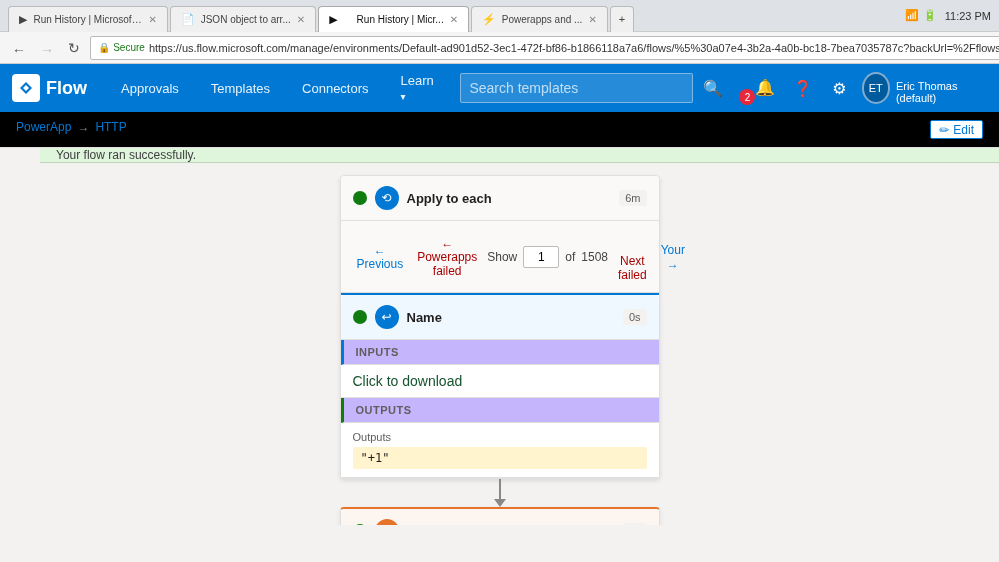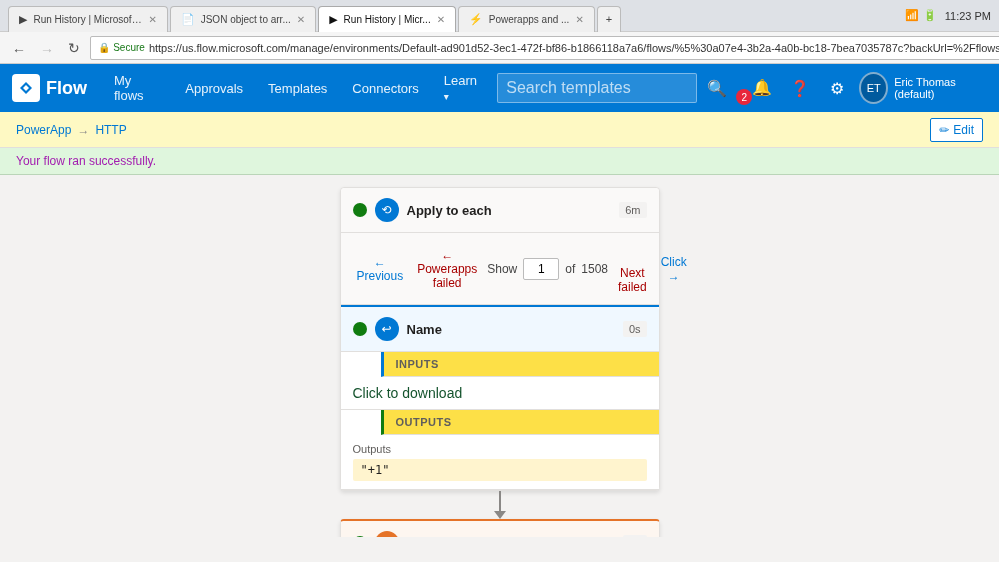--- a/index.html
+++ b/index.html
@@ -69,21 +69,21 @@
     }
     .lock-icon { font-size: 10px; }
 
     
     .app-header {
       background: #0078d4;
       height: 48px;
       display: flex;
       align-items: center;
       padding: 0 12px;
-      gap: 5px;
+      gap: 12px;
     }
     .app-logo {
       display: flex;
       align-items: center;
       gap: 6px;
       color: white;
       font-size: 18px;
       font-weight: 600;
       margin-right: 12px;
     }
@@ -107,27 +107,27 @@
       border-radius: 2px;
     }
     .header-search {
       margin-left: auto;
       display: flex;
       align-items: center;
       gap: 4px;
     }
     .search-box {
       height: 30px;
-      width: 200px;
+      width: 233px;
       border: 1px solid rgba(255,255,255,0.4);
       background: rgba(255,255,255,0.15);
       border-radius: 2px;
       padding: 0 8px;
       color: white;
-      font-size: 16px;
+      font-size: 14px;
     }
     .search-box::placeholder { color: rgba(255,255,255,0.7); }
     .header-icons {
       display: flex;
       align-items: center;
       gap: 8px;
       margin-left: 8px;
     }
     .header-icon-btn {
       background: none;
@@ -169,25 +169,24 @@
       cursor: pointer;
     }
     .user-name {
       color: white;
       font-size: 11px;
       margin-left: 2px;
     }
 
     
     .breadcrumb-bar {
-      background: #fef9c3;
+      background: #000000;
       height: 36px;
       display: flex;
-      align-items: center;
-      padding: 16px 16px;
+      padding: 8px 16px;
       gap: 6px;
       border-bottom: 1px solid #e1dfdd;
     }
     .breadcrumb-item {
       font-size: 12px;
       color: #0078d4;
       cursor: pointer;
     }
     .breadcrumb-sep { color: #888; font-size: 12px; }
     .edit-btn {
@@ -200,24 +199,25 @@
       cursor: pointer;
       padding: 4px 8px;
       border: 1px solid #0078d4;
       border-radius: 2px;
       background: white;
     }
 
     
     .success-banner {
       background: #dff6dd;
-      padding: 6px 16px;
-      font-size: 12px;
-      color: #a21caf;
+      padding: 0 16px;
+      font-size: 12px;
+      color: #404040;
       border-bottom: 1px solid #bad5b8;
+      margin-left: 40px;
     }
 
     
     .main-content {
       background: #f3f2f1;
       padding: 12px 16px;
       height: calc(100vh - 200px);
       overflow-y: auto;
       display: flex;
       flex-direction: column;
@@ -324,23 +324,22 @@
     .iter-total { color: #444; }
 
     
     .section-header {
       padding: 6px 12px;
       font-size: 11px;
       font-weight: 600;
       color: #605e5c;
       letter-spacing: 0.5px;
       border-bottom: 1px solid #e1dfdd;
-      background: #fde047;
+      background: #c4b5fd;
       border-left: 3px solid #0078d4;
-      margin-left: 40px;
     }
     .section-header.outputs-header {
       border-left-color: #107c10;
     }
 
     
     .section-body {
       padding: 8px 12px;
       border-bottom: 1px solid #e1dfdd;
       background: white;
@@ -389,21 +388,21 @@
       </div>
 
       <div class="browser-tab">
         <span>📄</span>
         <span style="font-size:10px; overflow:hidden; white-space:nowrap; text-overflow:ellipsis;">JSON object to arr...</span>
         <span class="tab-close">✕</span>
       </div>
 
       <div class="browser-tab active">
         <span>▶</span>
-        <span style="font-size:10px; overflow:hidden; white-space:nowrap; text-overflow:ellipsis;">Run History | Micr...</span>
+        <span style="font-size:10px; overflow:hidden; white-space:nowrap; text-overflow:ellipsis;margin-left:13px;">Run History | Micr...</span>
         <span class="tab-close">✕</span>
       </div>
 
       <div class="browser-tab">
         <span>⚡</span>
         <span style="font-size:10px; overflow:hidden; white-space:nowrap; text-overflow:ellipsis;">Powerapps and ...</span>
         <span class="tab-close">✕</span>
       </div>
 
       <div class="browser-tab" style="max-width:30px; padding: 4px 8px;">
@@ -437,23 +436,20 @@
   <div class="app-logo">
     <div class="logo-icon">
       <svg width="16" height="16" viewBox="0 0 16 16" fill="none">
         <path d="M8 2L2 8l6 6 6-6-6-6z" fill="#0078d4"></path>
         <path d="M5 8l3-3 3 3-3 3-3-3z" fill="white"></path>
       </svg>
     </div>
     <span>Flow</span>
   </div>
   <div class="header-nav-item">
-    <span>My flows</span>
-  </div>
-  <div class="header-nav-item">
     <span>Approvals</span>
   </div>
   <div class="header-nav-item">
     <span>Templates</span>
   </div>
   <div class="header-nav-item">
     <span>Connectors</span>
   </div>
   <div class="header-nav-item">
     <span>Learn</span>
@@ -463,21 +459,21 @@
     <input class="search-box" type="text" placeholder="Search templates" style="">
     <button class="header-icon-btn">🔍</button>
   </div>
   <div class="header-icons">
     <div style="position:relative;">
       <button class="header-icon-btn">🔔</button>
       <div class="notification-badge">2</div>
     </div>
     <button class="header-icon-btn">❓</button>
     <button class="header-icon-btn">⚙</button>
-    <div style="display:flex; align-items:center; gap:4px; cursor:pointer;">
+    <div style="display:flex; align-items:flex-end; gap:4px; cursor:pointer;">
       <div class="avatar-btn">ET</div>
       <span class="user-name">Eric Thomas (default)</span>
     </div>
   </div>
 </div>
 
 <div class="breadcrumb-bar">
   <span class="breadcrumb-item">PowerApp</span>
   <span class="breadcrumb-sep">→</span>
   <span class="breadcrumb-item">HTTP</span>
@@ -503,21 +499,21 @@
     </div>
 
     <div class="iteration-controls">
       <button class="iter-btn">← <span>Previous</span></button>
       <button class="iter-btn" style="color:#a80000;">← <span>Powerapps failed</span></button>
       <span>Show</span>
       <input class="iter-input" type="text" value="1" style="">
       <span>of</span>
       <span class="iter-total">1508</span>
       <button class="iter-btn" style="color:#a80000;margin-top:23px;"><span>Next failed</span></button>
-      <button class="iter-btn"><span>Click</span> →</button>
+      <button class="iter-btn"><span>Your</span> →</button>
     </div>
 
     <div class="sub-card">
       <div class="flow-card-header" style="background:#f0f8ff; border-top:none;">
         <div class="success-dot"></div>
         <div class="flow-card-icon icon-blue">↩</div>
         <span class="flow-card-title">Name</span>
         <span class="flow-card-time">0s</span>
       </div>
 

